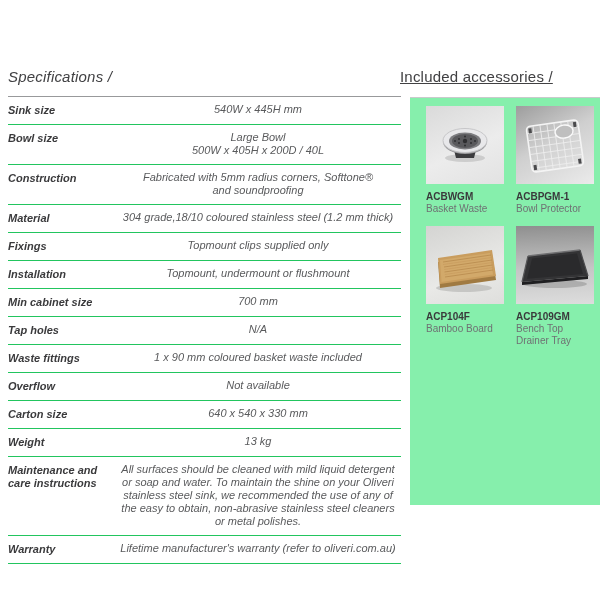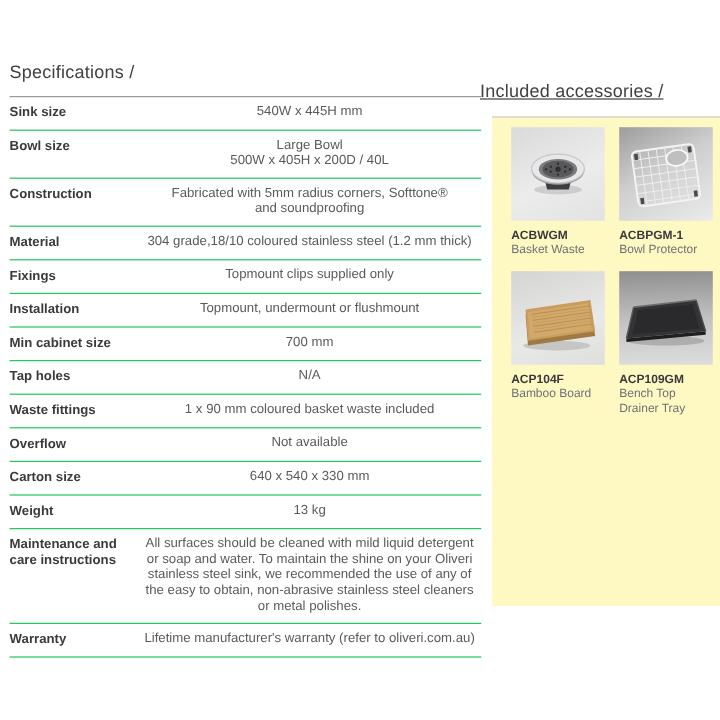--- a/index.html
+++ b/index.html
@@ -4,21 +4,21 @@
 <style>
   * { margin:0; padding:0; box-sizing:border-box; }
   html,body { width:600px; height:600px; background:#ffffff; overflow:hidden; }
   body { font-family:"Liberation Sans", sans-serif; position:relative; }
 
   .section-title {
     font-size:15px; font-weight:400; color:#414143; letter-spacing:0.2px;
   }
 
   
-  .specs { position:absolute; left:8px; top:52px; width:393px; }
+  .specs { position:absolute; left:8px; top:68px; width:393px;font-style:italic; }
   .specs .section-title { margin-bottom:11px; }
   .spec-table { border-top:1px solid #98999b; width:100%; }
   .spec-row {
     display:flex; border-bottom:1px solid #22c55e;
     padding:6px 0 7px 0;
   }
   .spec-label {
     width:107px; flex:0 0 107px;
     font-size:11px; font-weight:bold; color:#3a3a3c; line-height:13px;
     padding-top:1px;
@@ -26,21 +26,21 @@
   .spec-value {
     flex:1; font-size:11px; color:#595a5c; line-height:13px;
     white-space:pre-line;
     text-align:center;
   }
 
   
   .acc-title { position:absolute; left:400px; top:68px;text-decoration:underline; }
   .acc-panel {
     position:absolute; left:410px; top:97px; width:190px; height:408px;
-    background:#fef9c3; border-top:1px solid #c9cacc;
+    background:#86efac; border-top:1px solid #c9cacc;
     padding:8px 0 0 16px;
   }
   .acc-grid {
     display:grid; grid-template-columns:78px 78px; column-gap:12px; row-gap:0;
   }
   .acc-card { margin-bottom:11px; }
   .acc-tile { width:78px; height:78px; display:block; }
   .tile-basket   { background:linear-gradient(155deg,#dadada,#ececec 55%,#e2e2e2); }
   .tile-grid     { background:linear-gradient(150deg,#9d9d9d,#cfcfcf 45%,#ebebeb); }
   .tile-bamboo   { background:linear-gradient(160deg,#d4d4d2,#e9e9e7 60%,#dededc); }

